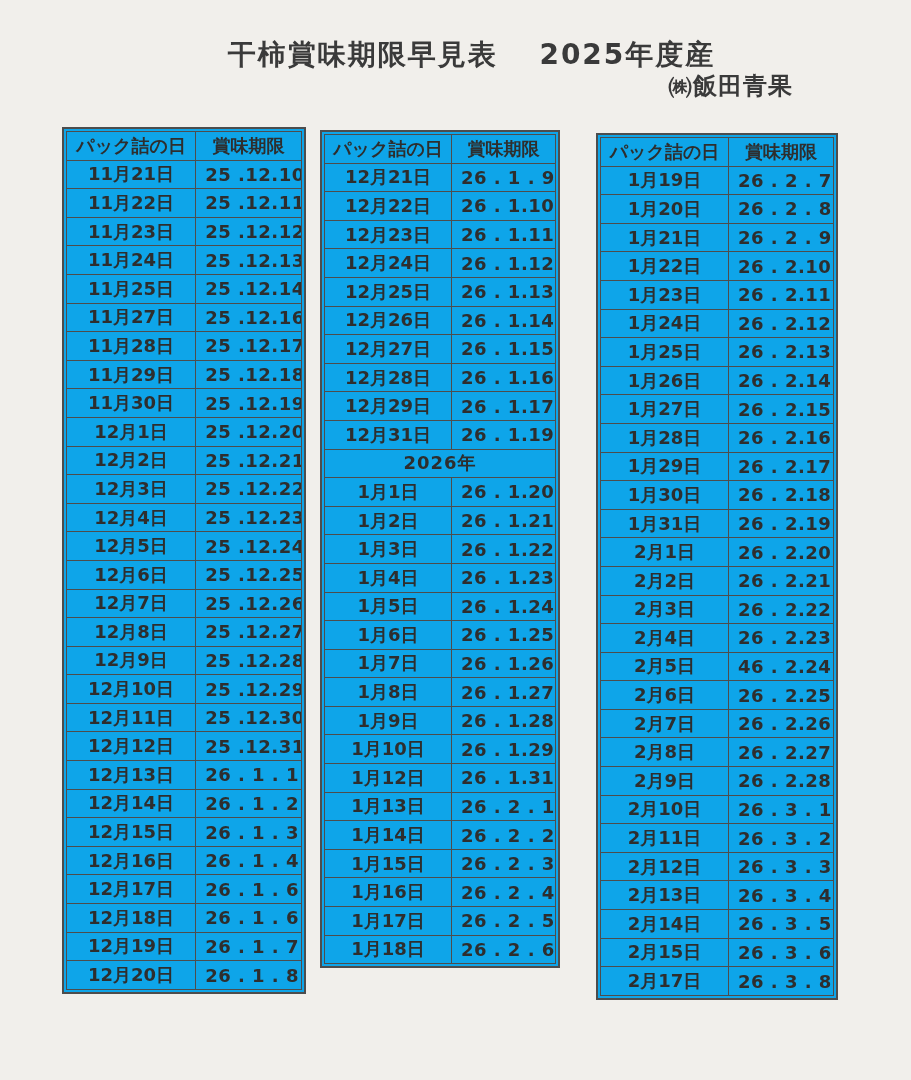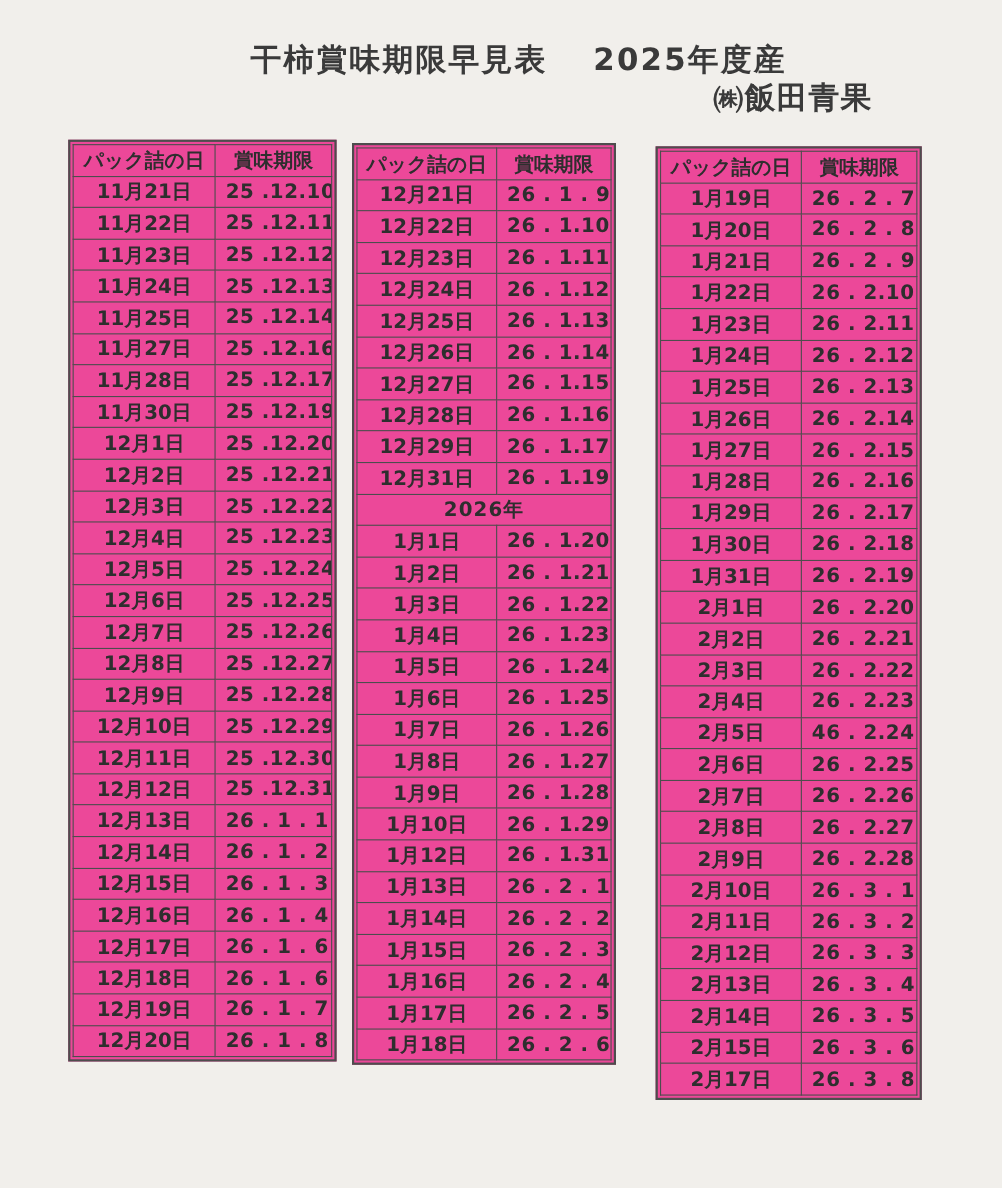--- a/index.html
+++ b/index.html
@@ -13,28 +13,28 @@
   }
   .paper { position:absolute; inset:0; }
   .title {
     position:absolute; top:20px; left:0; width:100%;
     margin:16px; text-align:center;
     font-size:28px; font-weight:600; letter-spacing:2px;
     color:#3a3a3a;
   }
   .company {
     position:absolute; top:70px; right:118px;
-    font-size:28px; font-weight:600; letter-spacing:1px;
+    font-size:24px; font-weight:600; letter-spacing:1px;
     color:#3a3a3a;
   }
   .table-wrap {
     position:absolute;
     border:2px solid #4d4d4d;
     padding:2px;
-    background:#ec4899;
+    background:#0ea5e9;
     box-sizing:border-box;
   }
   .t1 { left:62px;  top:127px; width:244px; }
   .t2 { left:320px; top:130px; width:240px; }
   .t3 { left:596px; top:133px; width:242px; }
   table {
     border-collapse:collapse;
     width:100%;
     table-layout:fixed;
   }
@@ -95,20 +95,24 @@
           </tr>
           <tr>
             <td class="pack">11月27日</td>
             <td class="exp">25 .12.16</td>
           </tr>
           <tr>
             <td class="pack">11月28日</td>
             <td class="exp">25 .12.17</td>
           </tr>
           <tr>
+            <td class="pack">11月29日</td>
+            <td class="exp">25 .12.18</td>
+          </tr>
+          <tr>
             <td class="pack">11月30日</td>
             <td class="exp">25 .12.19</td>
           </tr>
           <tr>
             <td class="pack">12月1日</td>
             <td class="exp">25 .12.20</td>
           </tr>
           <tr>
             <td class="pack">12月2日</td>
             <td class="exp">25 .12.21</td>

